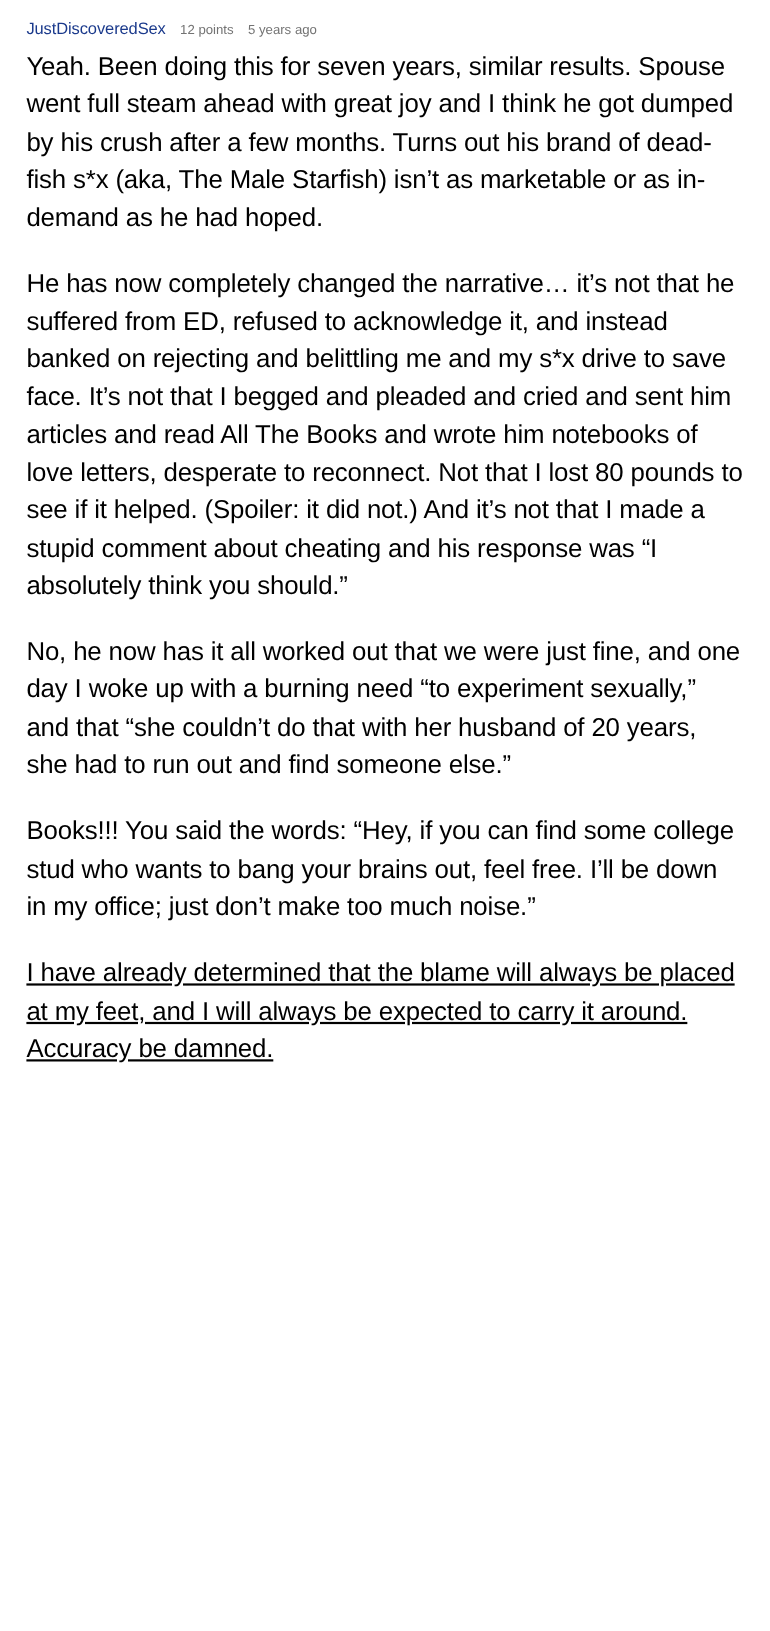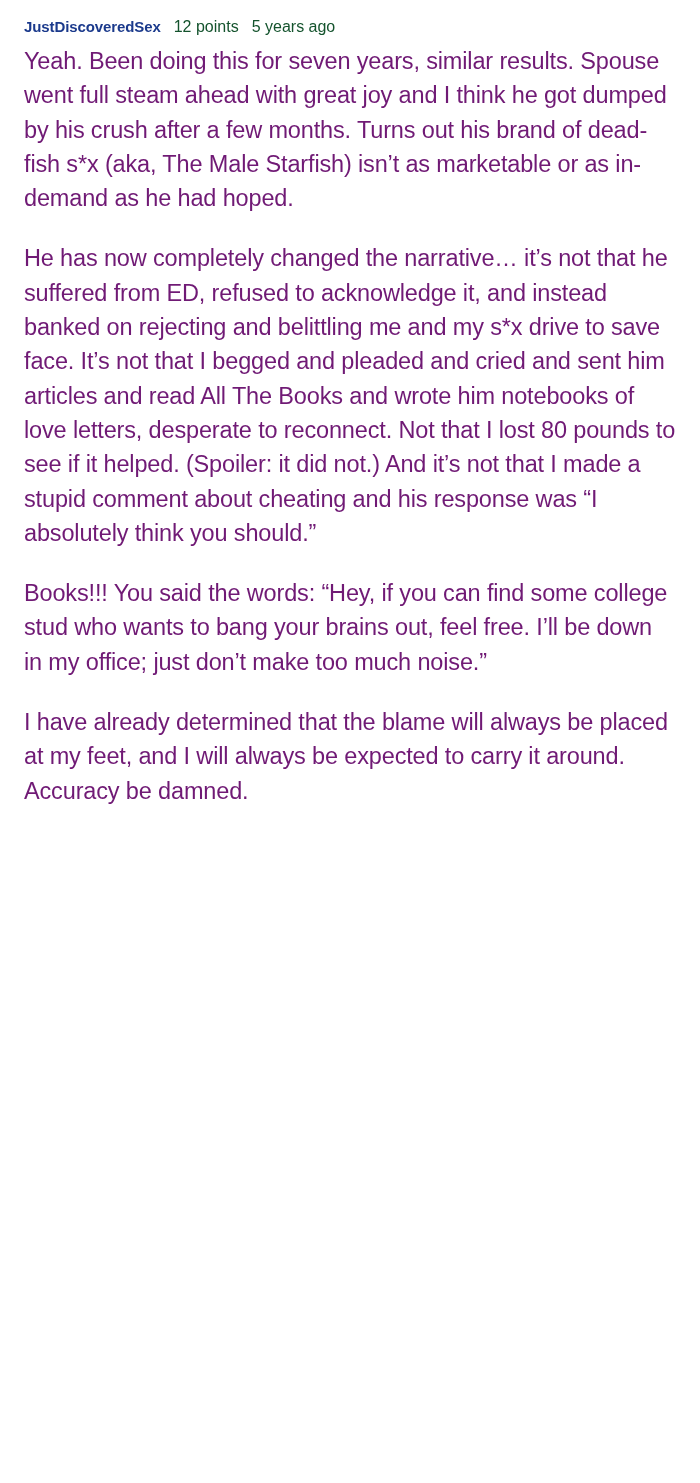--- a/index.html
+++ b/index.html
@@ -20,50 +20,52 @@
     padding: 18px 24px 0 24px;
   }
   .comment-header {
     display: flex;
     align-items: baseline;
     gap: 13px;
     margin-bottom: 8px;
   }
   .author {
     font-size: 15px;
-    font-weight: bold;
+    font-weight: normal;
     color: #1b3a8c;
     letter-spacing: -0.1px;
   }
   .meta {
-    font-size: 16px;
-    color: #14532d;
+    font-size: 12px;
+    color: #737373;
     font-weight: normal;
   }
   .comment-body {
     font-size: 23.5px;
     line-height: 1.46;
-    color: #701a75;
+    color: #000000;
     letter-spacing: -0.15px;
   }
   .comment-body p {
     margin: 0 0 26px 0;
   }
   .comment-body p:last-child {
     margin-bottom: 0;
+    text-decoration: underline;
   }
 </style>
 </head>
 <body>
 
 <div class="comment">
   <div class="comment-header">
     <span class="author">JustDiscoveredSex</span>
     <span class="meta">12 points</span>
     <span class="meta">5 years ago</span>
   </div>
   <div class="comment-body">
     <p>Yeah. Been doing this for seven years, similar results. Spouse went full steam ahead with great joy and I think he got dumped by his crush after a few months. Turns out his brand of dead-fish s*x (aka, The Male Starfish) isn’t as marketable or as in-demand as he had hoped.</p>
     <p>He has now completely changed the narrative… it’s not that he suffered from ED, refused to acknowledge it, and instead banked on rejecting and belittling me and my s*x drive to save face. It’s not that I begged and pleaded and cried and sent him articles and read All The Books and wrote him notebooks of love letters, desperate to reconnect. Not that I lost 80 pounds to see if it helped. (Spoiler: it did not.) And it’s not that I made a stupid comment about cheating and his response was “I absolutely think you should.”</p>
+    <p>No, he now has it all worked out that we were just fine, and one day I woke up with a burning need “to experiment sexually,” and that “she couldn’t do that with her husband of 20 years, she had to run out and find someone else.”</p>
     <p>Books!!! You said the words: “Hey, if you can find some college stud who wants to bang your brains out, feel free. I’ll be down in my office; just don’t make too much noise.”</p>
     <p>I have already determined that the blame will always be placed at my feet, and I will always be expected to carry it around. Accuracy be damned.</p>
   </div>
 </div>
 
 </body></html>

